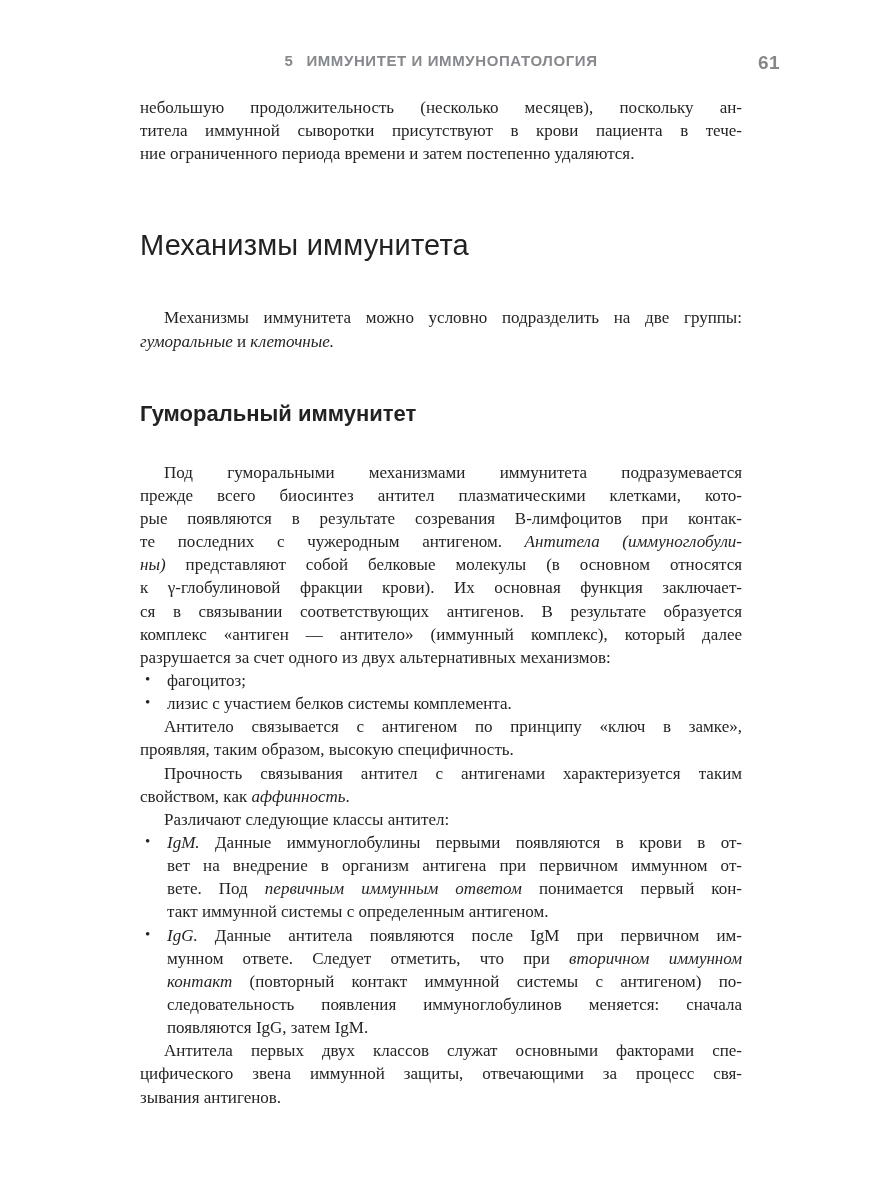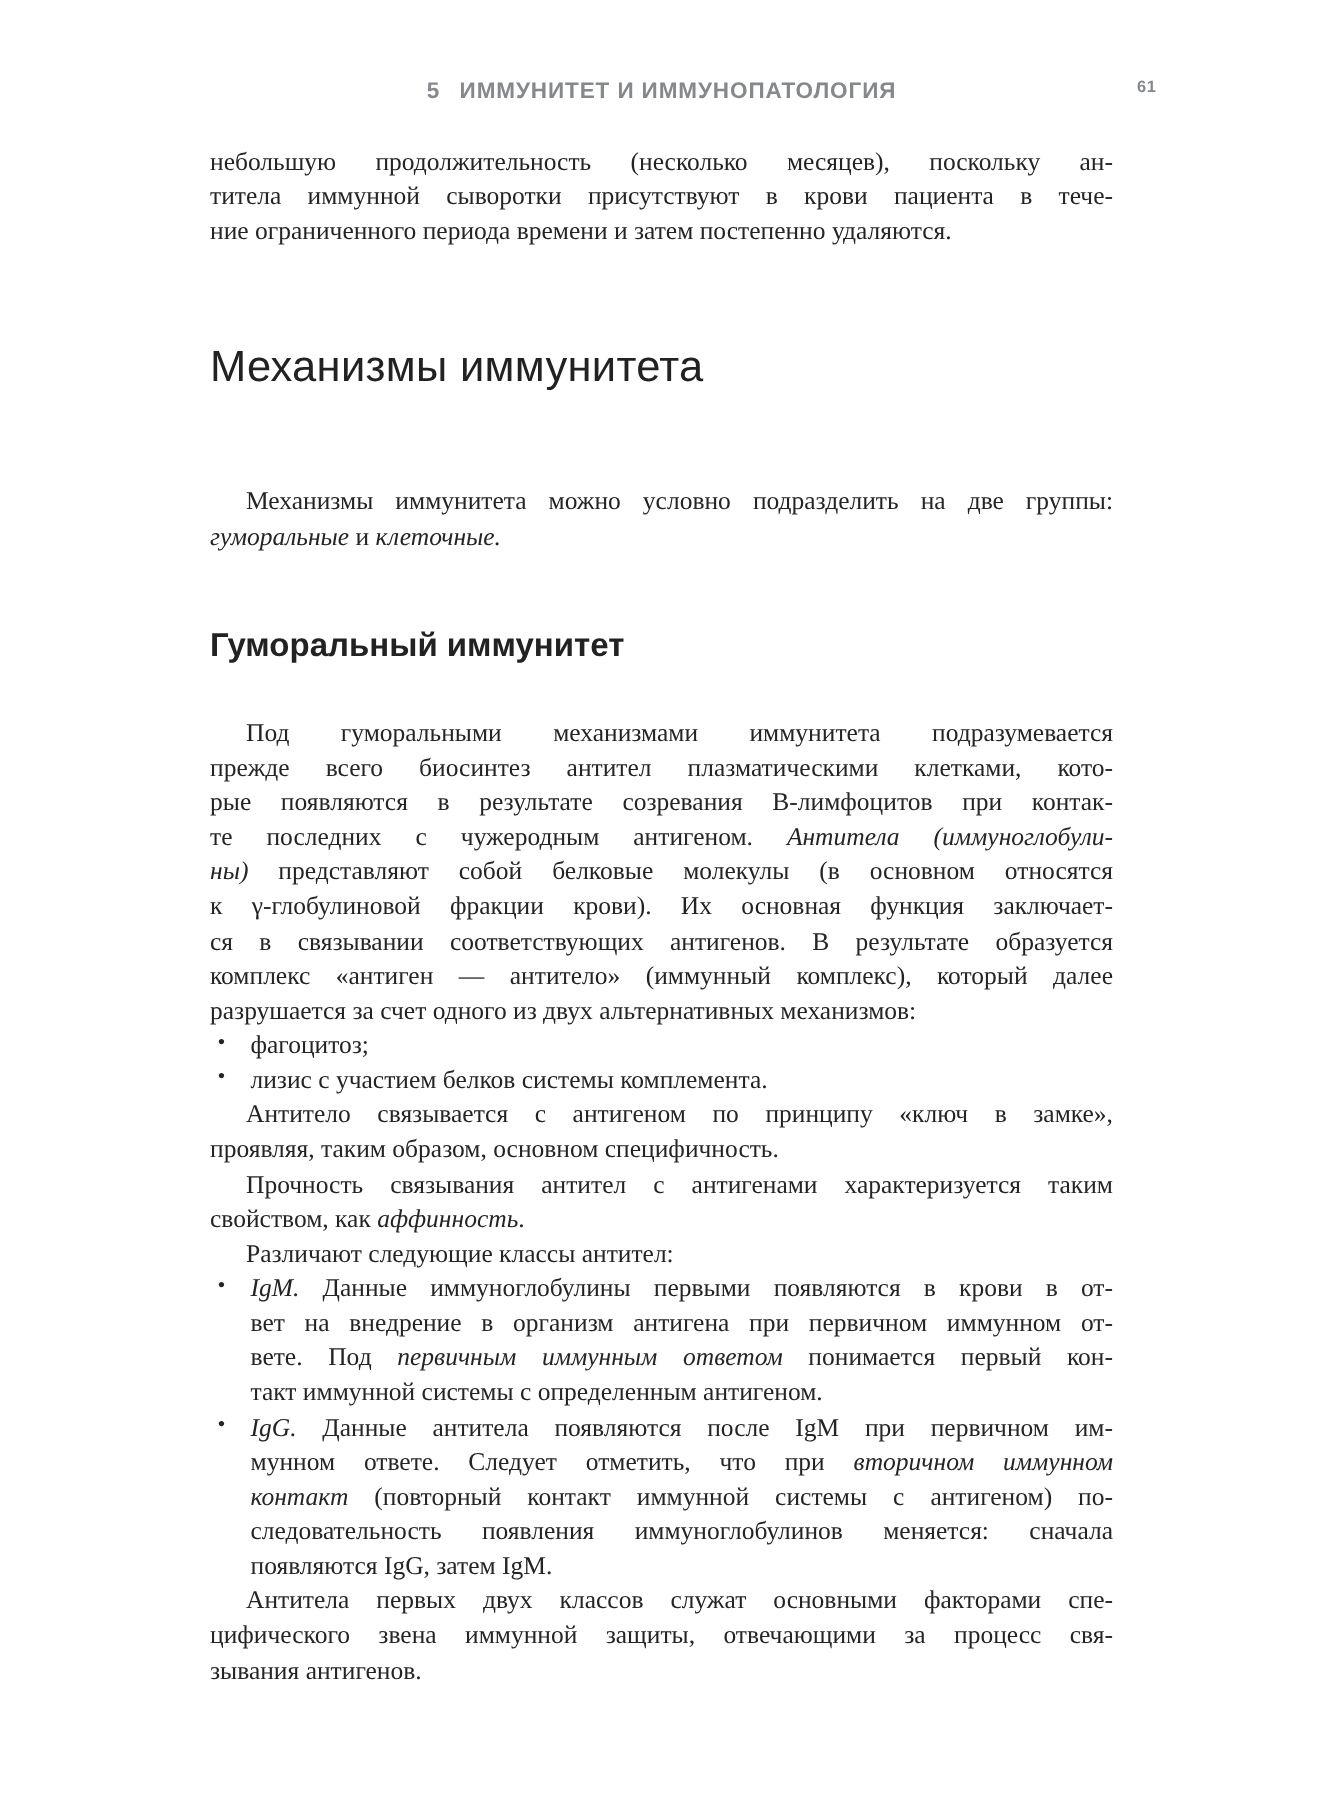--- a/index.html
+++ b/index.html
@@ -24,21 +24,21 @@
     text-align: center;
     font-family: "Liberation Sans", sans-serif;
     font-weight: 700; font-size: 15px; letter-spacing: 0.6px;
     color: var(--running);
     white-space: nowrap;
   }
   .running-head .chnum { margin-right: 13px; }
   .folio {
     position: absolute; top: 52px; left: 758px;
     font-family: "Liberation Sans", sans-serif;
-    font-weight: 700; font-size: 11px; letter-spacing: 0.4px;
+    font-weight: 700; font-size: 19px; letter-spacing: 0.4px;
     color: var(--running);
   }
 
   
   .content {
     position: absolute; top: 96px; left: 140px; width: 602px;
     font-size: 17px; color: var(--text);
   }
   .line {
     line-height: 23.15px; height: 23.15px;
@@ -77,21 +77,21 @@
 
   <div class="folio">61</div>
 
   <div class="content">
       <div class="para">
         <div class="line just"><span class="seg">небольшую продолжительность (несколько месяцев), поскольку ан-</span></div>
         <div class="line just"><span class="seg">титела иммунной сыворотки присутствуют в крови пациента в тече-</span></div>
         <div class="line"><span class="seg">ние ограниченного периода времени и затем постепенно удаляются.</span></div>
       </div>
       <div class="h1" style="margin-top: 59px;">Механизмы иммунитета</div>
-      <div class="para" style="margin-top: 56px; font-family: Liberation Serif, serif;">
+      <div class="para" style="margin-top: 40px; font-family: Liberation Serif, serif;">
         <div class="line just indent"><span class="seg">Механизмы иммунитета можно условно подразделить на две группы:</span></div>
         <div class="line"><em class="seg">гуморальные</em><span class="seg"> и </span><em class="seg">клеточные.</em></div>
       </div>
       <div class="h2" style="margin-top: 46px;">Гуморальный иммунитет</div>
       <div class="para" style="margin-top: 32px;">
         <div class="line just indent"><span class="seg">Под гуморальными механизмами иммунитета подразумевается</span></div>
         <div class="line just"><span class="seg">прежде всего биосинтез антител плазматическими клетками, кото-</span></div>
         <div class="line just"><span class="seg">рые появляются в результате созревания В-лимфоцитов при контак-</span></div>
         <div class="line just"><span class="seg">те последних с чужеродным антигеном. </span><em class="seg">Антитела (иммуноглобули-</em></div>
         <div class="line just"><em class="seg">ны)</em><span class="seg"> представляют собой белковые молекулы (в основном относятся</span></div>
@@ -103,21 +103,21 @@
       <div class="li">
         <span class="bullet">•</span>
         <div class="line"><span class="seg">фагоцитоз;</span></div>
       </div>
       <div class="li">
         <span class="bullet">•</span>
         <div class="line"><span class="seg">лизис с участием белков системы комплемента.</span></div>
       </div>
       <div class="para">
         <div class="line just indent"><span class="seg">Антитело связывается с антигеном по принципу «ключ в замке»,</span></div>
-        <div class="line"><span class="seg">проявляя, таким образом, основном специфичность.</span></div>
+        <div class="line"><span class="seg">проявляя, таким образом, высокую специфичность.</span></div>
       </div>
       <div class="para">
         <div class="line just indent"><span class="seg">Прочность связывания антител с антигенами характеризуется таким</span></div>
         <div class="line"><span class="seg">свойством, как </span><em class="seg">аффинность</em><span class="seg">.</span></div>
       </div>
       <div class="para">
         <div class="line indent"><span class="seg">Различают следующие классы антител:</span></div>
       </div>
       <div class="li">
         <span class="bullet">•</span>

